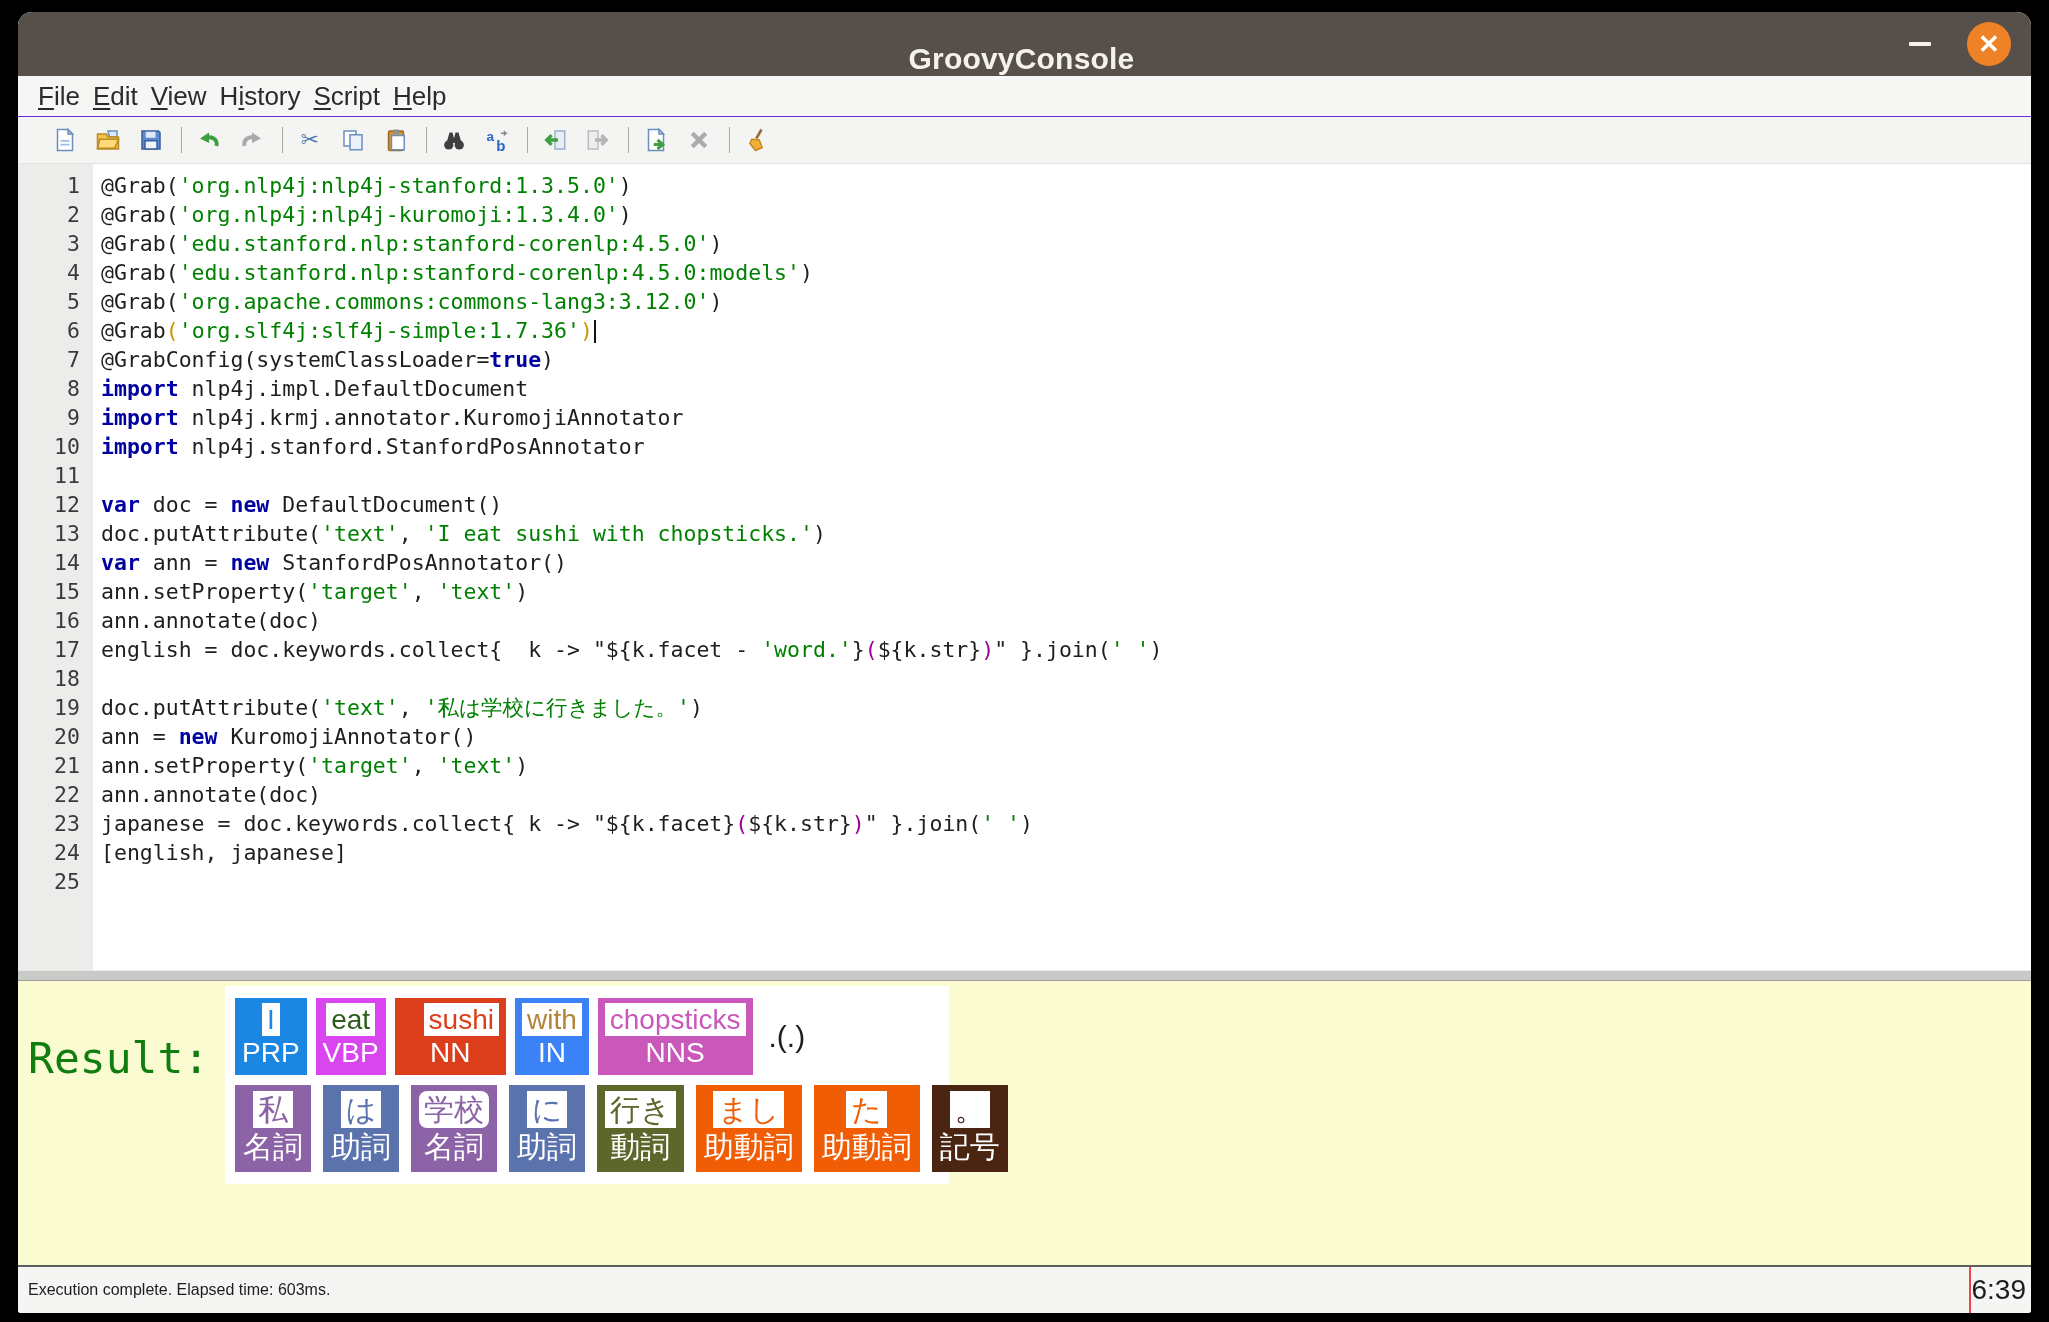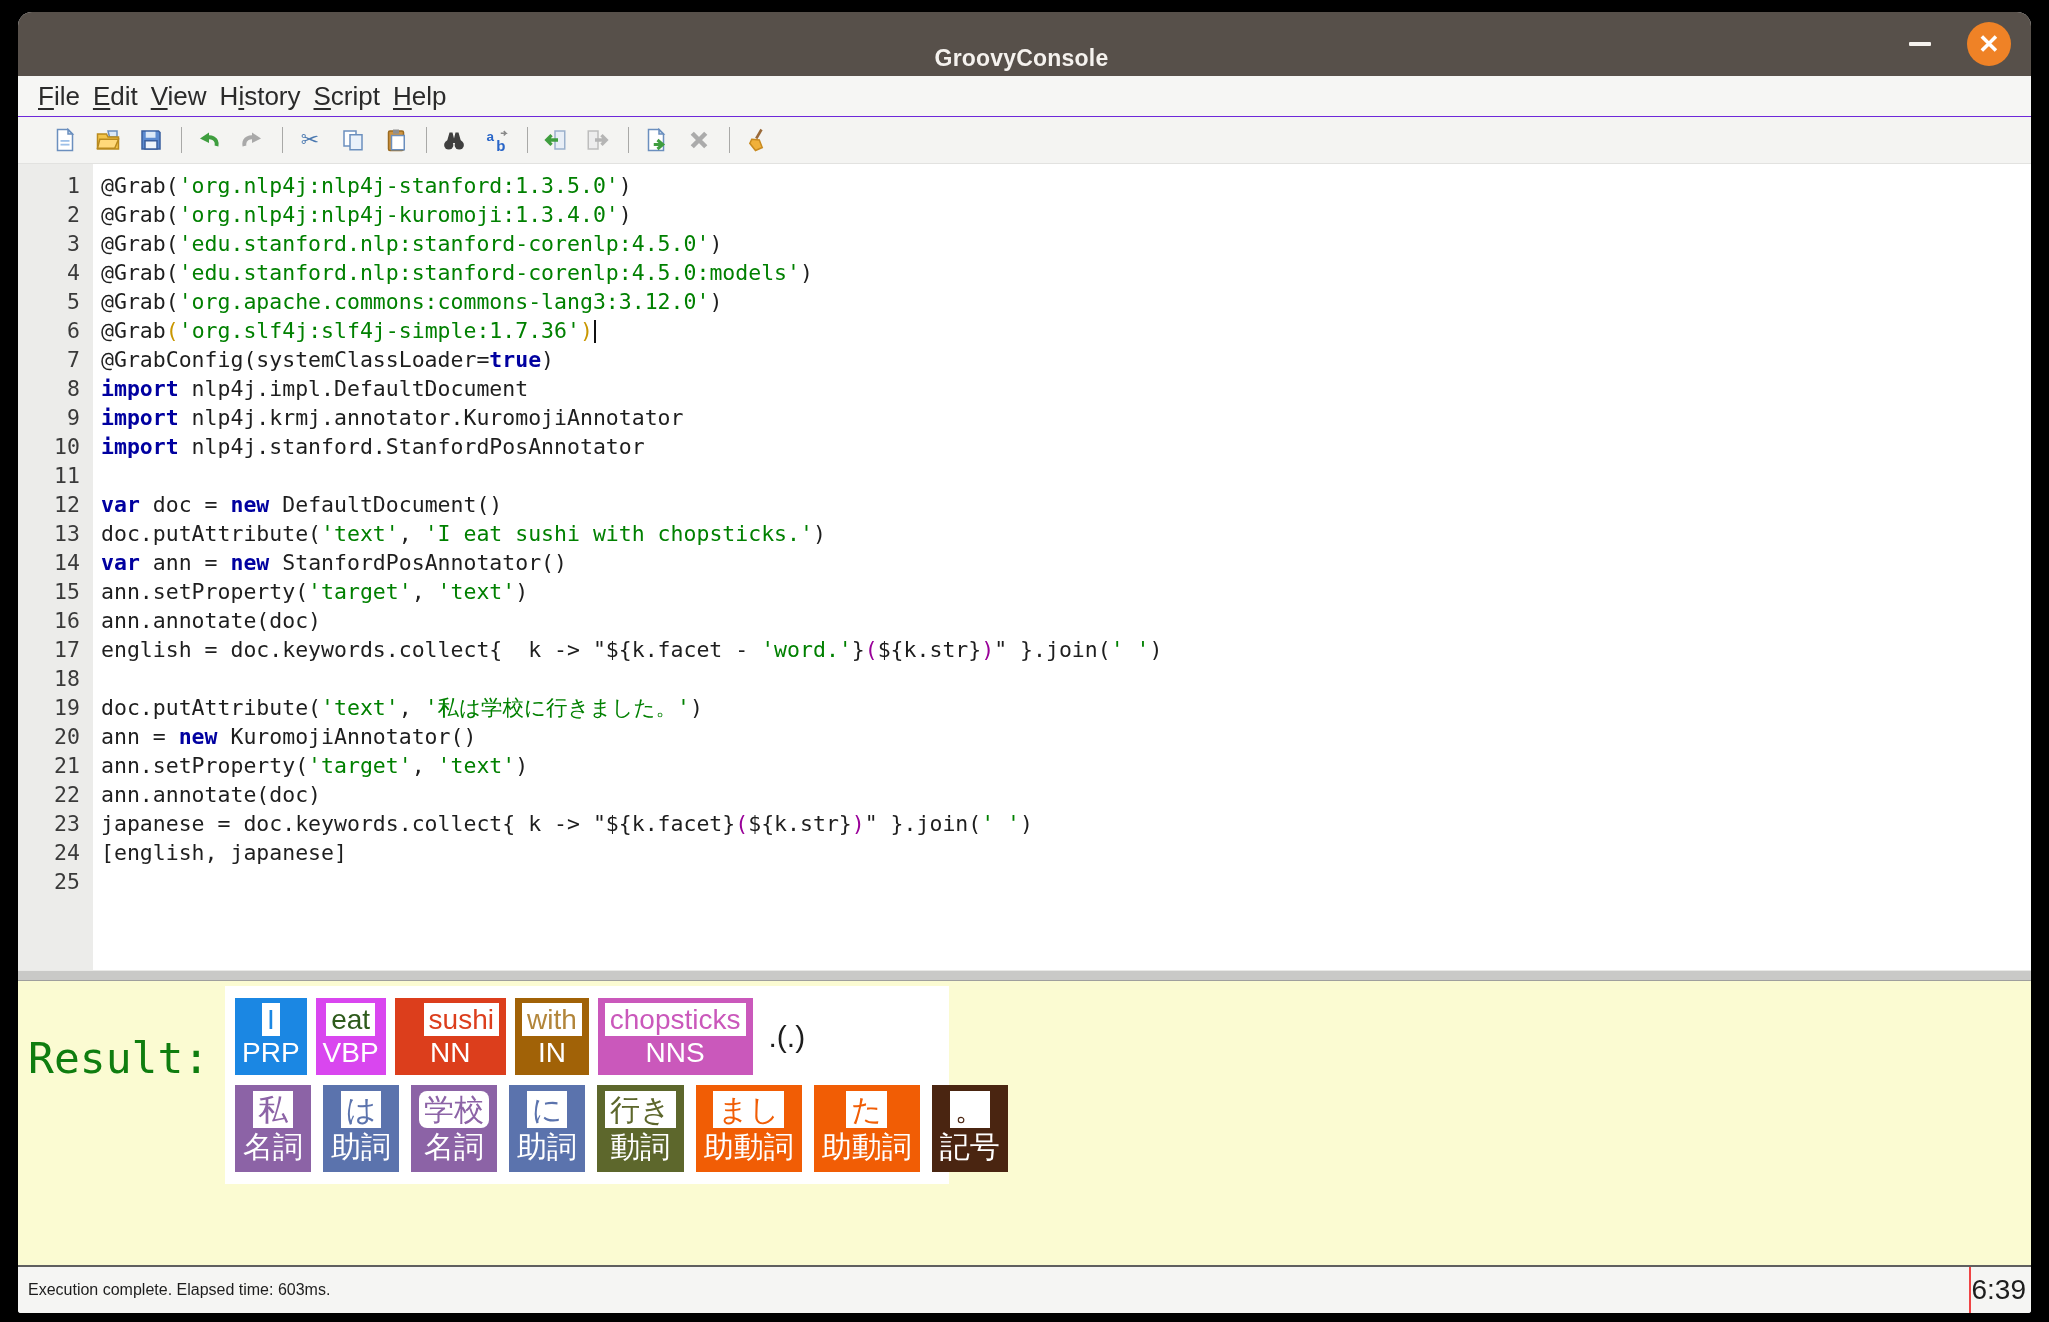--- a/index.html
+++ b/index.html
@@ -2,21 +2,21 @@
 <html><head>
 <meta charset="utf-8">
 <style>
   html,body{margin:0;padding:0;background:#000;width:2049px;height:1322px;overflow:hidden;
     font-family:"Liberation Sans",sans-serif;}
   .window{position:absolute;left:18px;top:12px;width:2013px;height:1301px;
     border-radius:14px 14px 3px 3px;overflow:hidden;display:flex;flex-direction:column;background:#fff;}
   
   .titlebar{height:64px;background:#57504a;display:flex;align-items:center;position:relative;flex:0 0 auto;}
   .title-text{position:absolute;left:0;right:6px;text-align:center;color:#f5f2ee;
-    font-size:23px;font-weight:bold;letter-spacing:.2px;margin-top:29px;}
+    font-size:30px;font-weight:bold;letter-spacing:.2px;margin-top:29px;}
   .win-controls{position:absolute;right:20px;top:0;height:64px;display:flex;align-items:center;gap:30px;}
   .min-btn{width:34px;height:34px;display:flex;align-items:center;justify-content:center;background:transparent;border:0;cursor:default;}
   .min-glyph{width:22px;height:4px;background:#f5f2ee;border-radius:1px;}
   .close-btn{width:44px;height:44px;border-radius:50%;background:#ef8226;border:0;display:flex;align-items:center;justify-content:center;cursor:default;}
   .close-glyph{color:#fff;font-size:26px;font-weight:bold;line-height:1;}
   
   .menubar{height:40px;background:#f6f6f4;border-bottom:1px solid #6d28d9;display:flex;align-items:center;
     padding-left:20px;font-size:26px;color:#2b2b2b;flex:0 0 auto;}
   .menu-item{margin-right:13px;cursor:default;}
   .menu-item u{text-decoration:underline;text-underline-offset:3px;}
@@ -264,21 +264,21 @@
             <span class="pos-tag">PRP</span>
           </div>
           <div class="pos-box row1" style="background: #d946ef;">
             <span class="pos-word" style="color: rgb(46, 91, 28);">eat</span>
             <span class="pos-tag">VBP</span>
           </div>
           <div class="pos-box row1" style="background: rgb(220, 62, 28);">
             <span class="pos-word" style="color: rgb(220, 62, 28); margin-left: 22px;">sushi</span>
             <span class="pos-tag">NN</span>
           </div>
-          <div class="pos-box row1" style="background: #a16207;">
+          <div class="pos-box row1" style="background: #3b82f6;">
             <span class="pos-word" style="color: rgb(178, 133, 58);">with</span>
             <span class="pos-tag">IN</span>
           </div>
           <div class="pos-box row1" style="background: rgb(202, 88, 187);">
             <span class="pos-word" style="color: rgb(202, 88, 187);">chopsticks</span>
             <span class="pos-tag">NNS</span>
           </div>
           <span class="english-extra">.(.)</span>
         </div>
       <div class="pos-row pos-row2">

